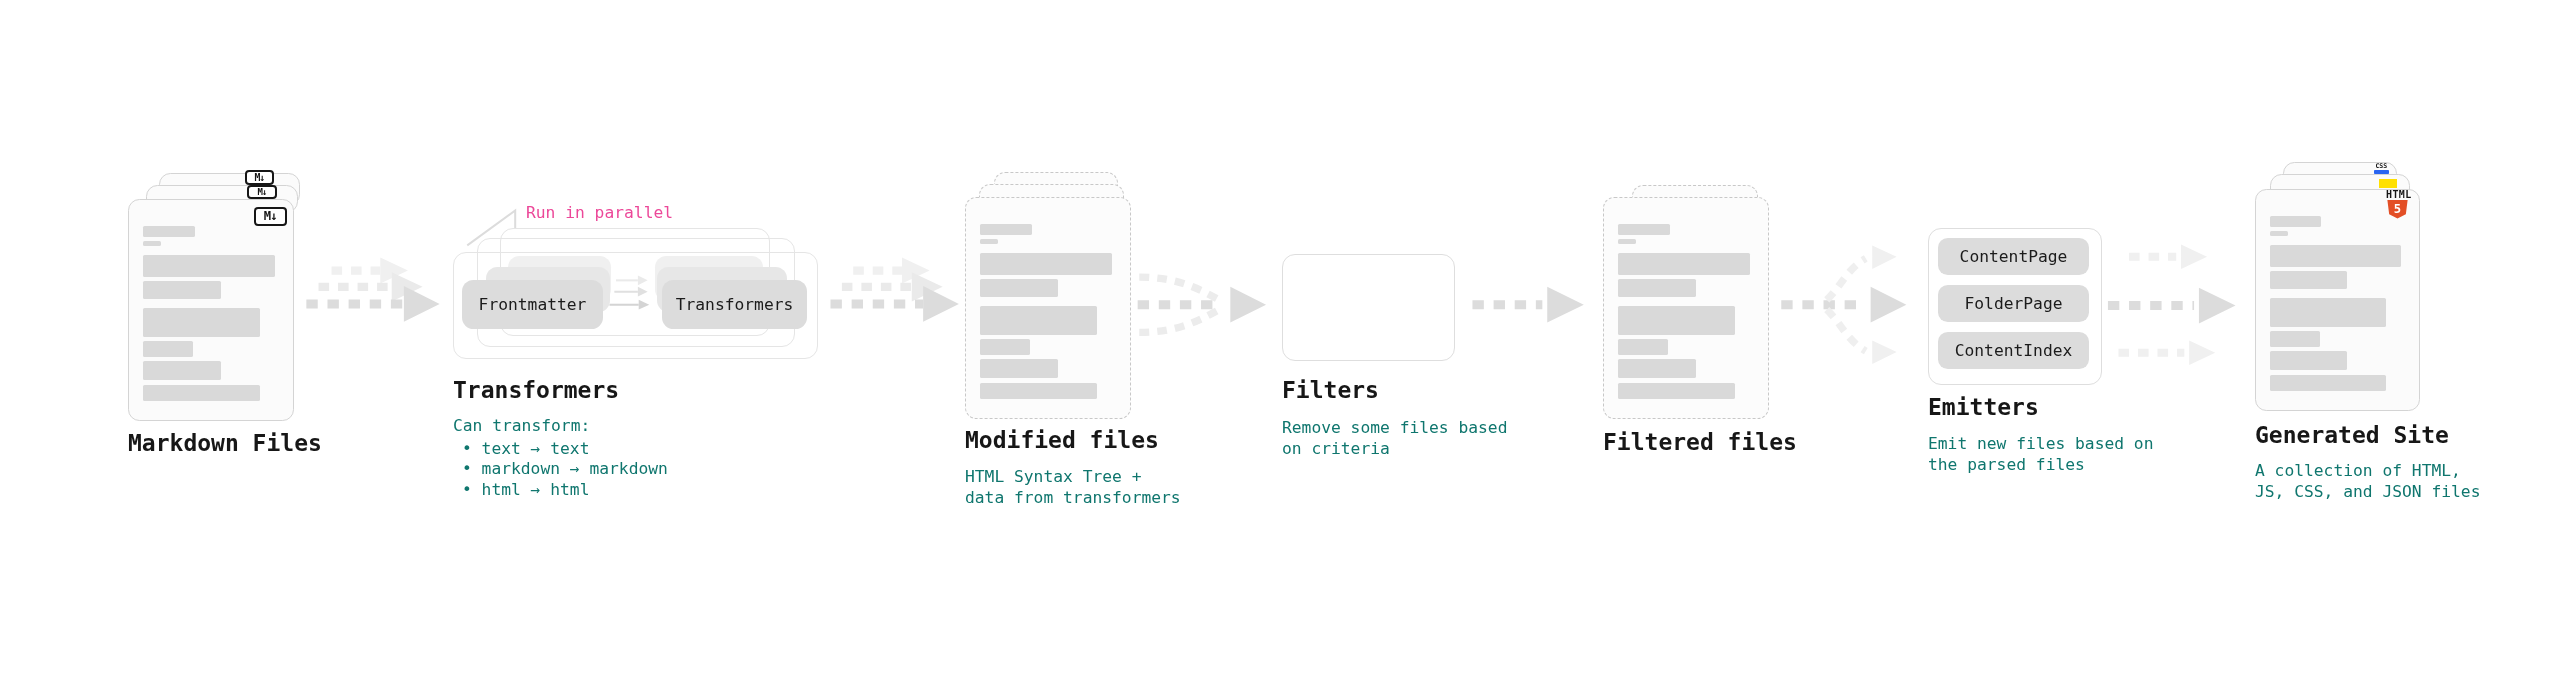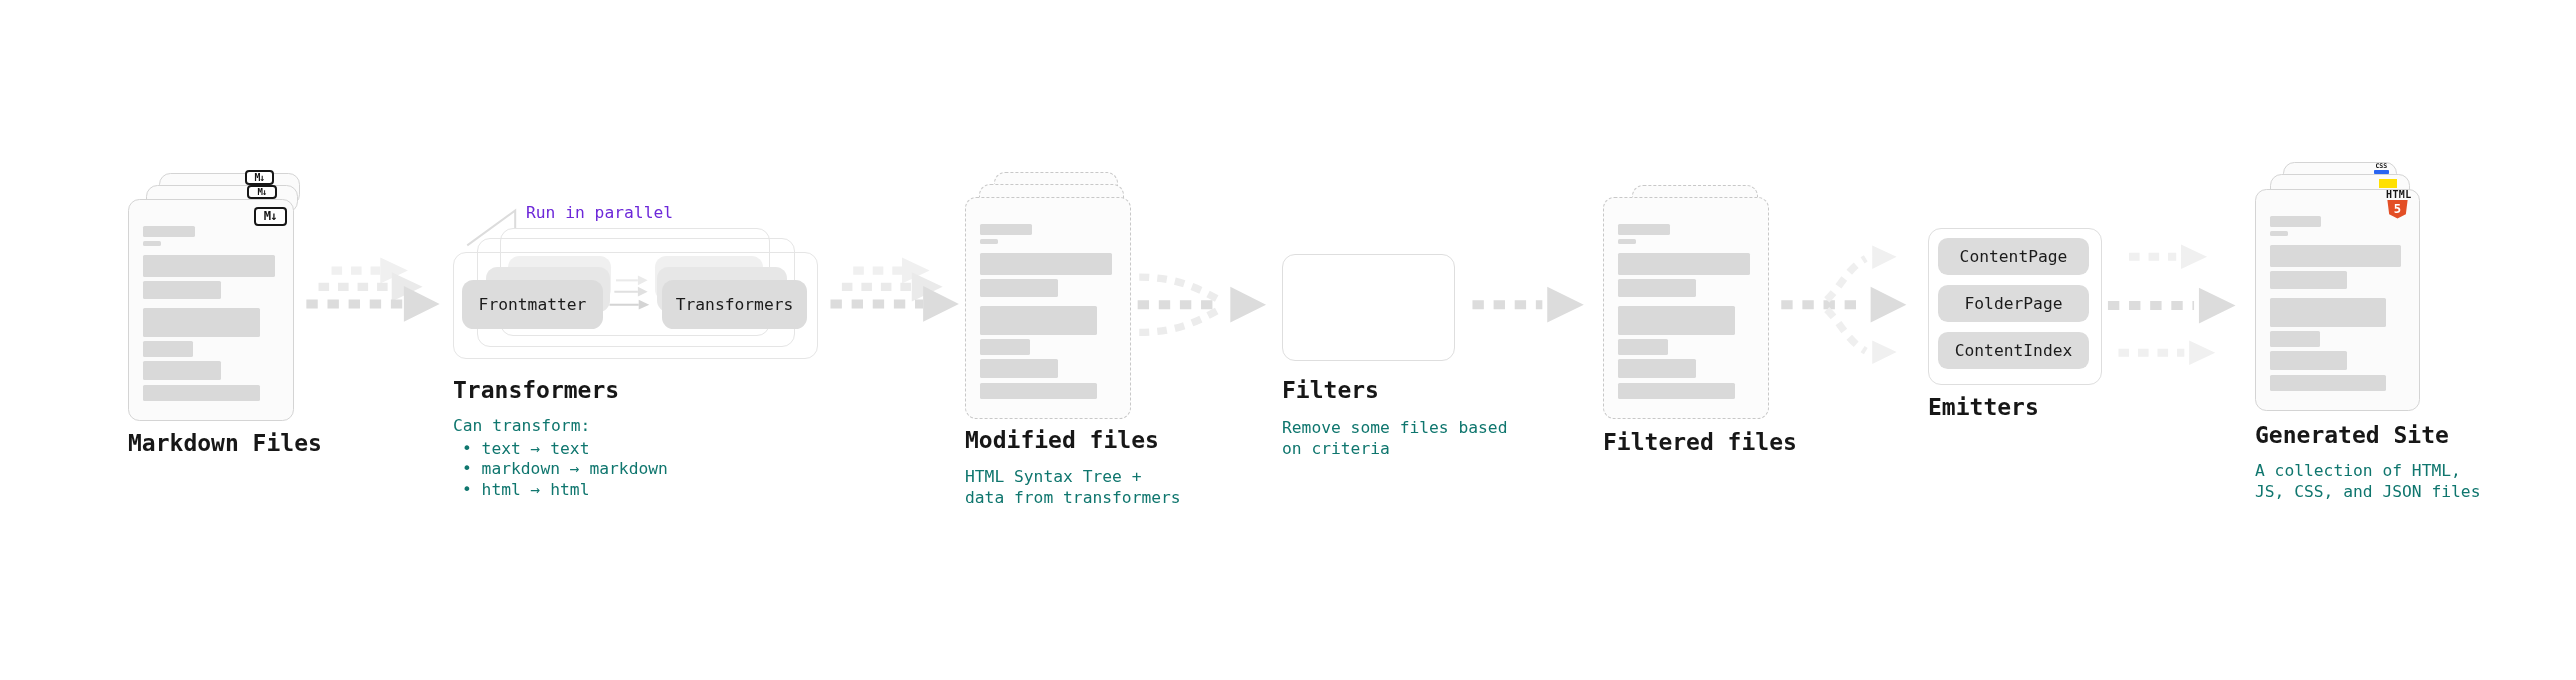--- a/index.html
+++ b/index.html
@@ -34,21 +34,21 @@
   }
   .pill.g1{background:#e7e7e7;}
   .pill.g2{background:#f0f0f0;}
   .pill.small{border-radius:9.8px;}
 
   
   .node-title{position:absolute;font-weight:bold;font-size:23px;color:#171717;white-space:nowrap;line-height:1;}
   .note{position:absolute;font-size:16.3px;line-height:21px;color:#0f766e;white-space:nowrap;}
   .note .line{display:block;}
   .bullets{line-height:20.3px;}
-  .callout-text{position:absolute;font-size:16.3px;color:#6d28d9;white-space:nowrap;line-height:1;}
+  .callout-text{position:absolute;font-size:16.3px;color:#ec4899;white-space:nowrap;line-height:1;}
 
   
   .css-chip{position:absolute;width:14.6px;text-align:center;}
   .css-chip .txt{font-size:6.5px;line-height:6.5px;font-weight:bold;color:#111111;}
   .css-chip .bluebar{height:3.3px;background:#2965f1;margin-top:0.8px;border-radius:0.8px;}
   .js-chip{position:absolute;background:#ffe000;}
   .html5{position:absolute;width:23px;text-align:center;}
   .html5 .word{font-size:10px;line-height:7.3px;font-weight:bold;color:#151515;letter-spacing:0.4px;}
   .html5 .shield{
     margin:1.6px auto 0;width:20.3px;height:18.7px;background:#e34f26;
@@ -212,20 +212,24 @@
         <div class="bar" style="width: 86%; height: 15.4px; margin-top: 5.7px;"></div>
       </div>
   </div>
   <div class="node-title" style="left:1603px;top:431px;">Filtered files</div>
 
   <div class="frame solidbg" style="left:1928px;top:228px;width:174px;height:157px;"></div>
   <div class="pill small" style="left:1938px;top:238px;width:151px;height:37px;">ContentPage</div>
   <div class="pill small" style="left:1938px;top:285px;width:151px;height:37px;">FolderPage</div>
   <div class="pill small" style="left:1938px;top:332px;width:151px;height:37px;">ContentIndex</div>
   <div class="node-title" style="left:1928px;top:396px;">Emitters</div>
+  <div class="note" style="left:1928px;top:433px;">
+    <span class="line">Emit new files based on</span>
+    <span class="line">the parsed files</span>
+  </div>
 
   <div class="card" style="left:2283px;top:162px;width:114px;height:26px;"></div>
   <div class="css-chip" style="left:2374px;top:163px;">
     <div class="txt">CSS</div>
     <div class="bluebar"></div>
   </div>
   <div class="card" style="left:2270px;top:174px;width:140px;height:28px;"></div>
   <div class="js-chip" style="left:2379px;top:179px;width:18px;height:9px;"></div>
   <div class="card" style="left:2255px;top:189px;width:165px;height:222px;">
     <div class="bars">

